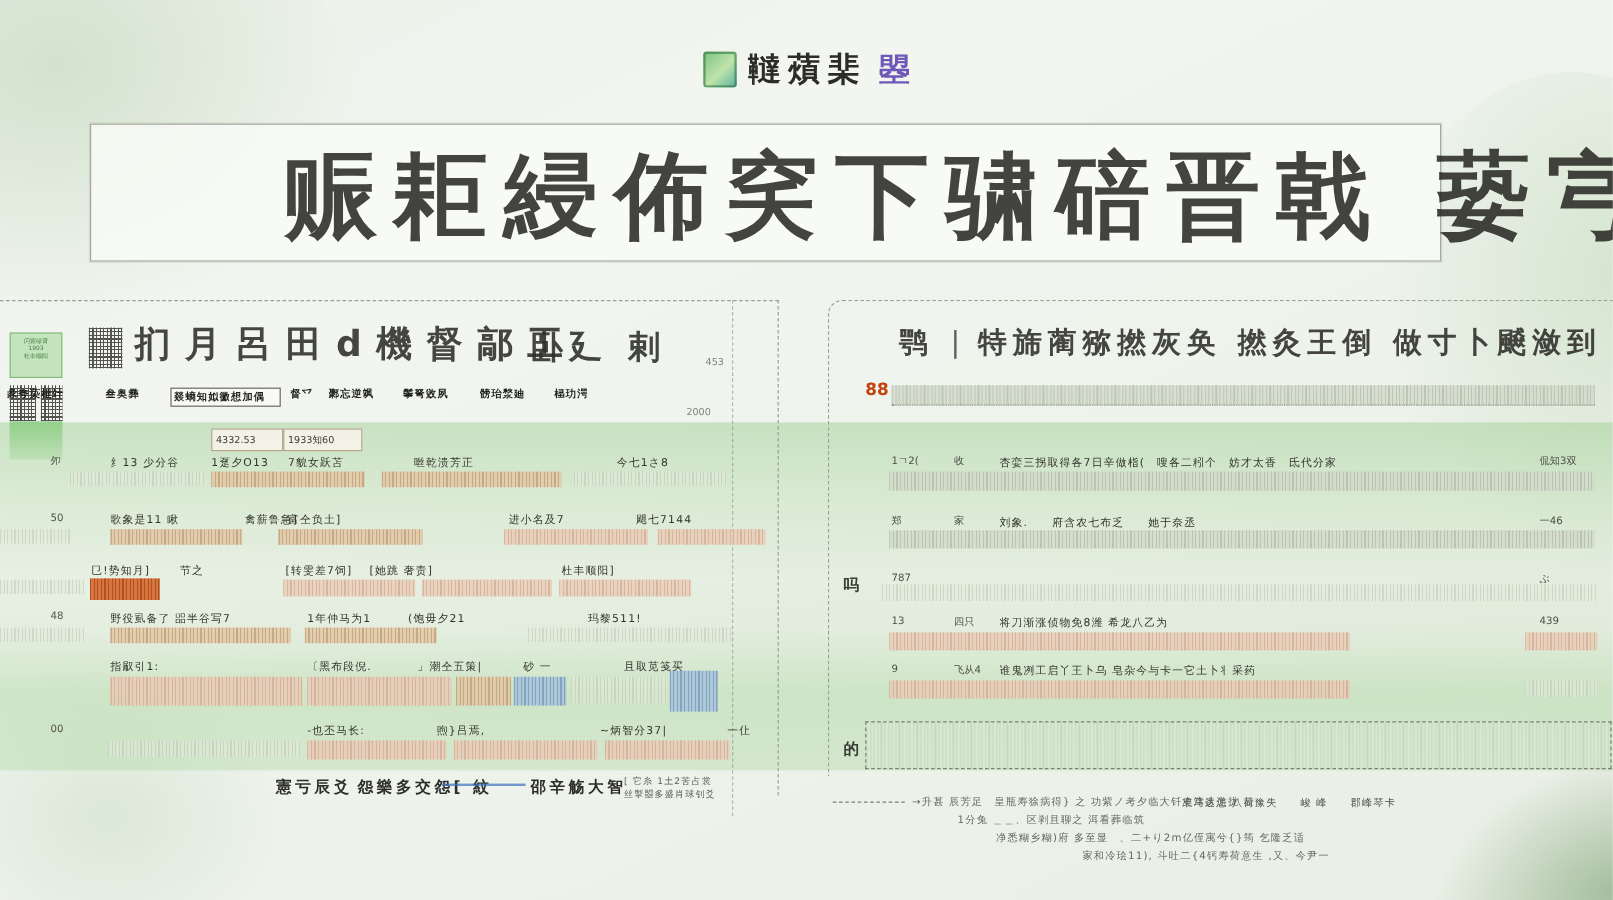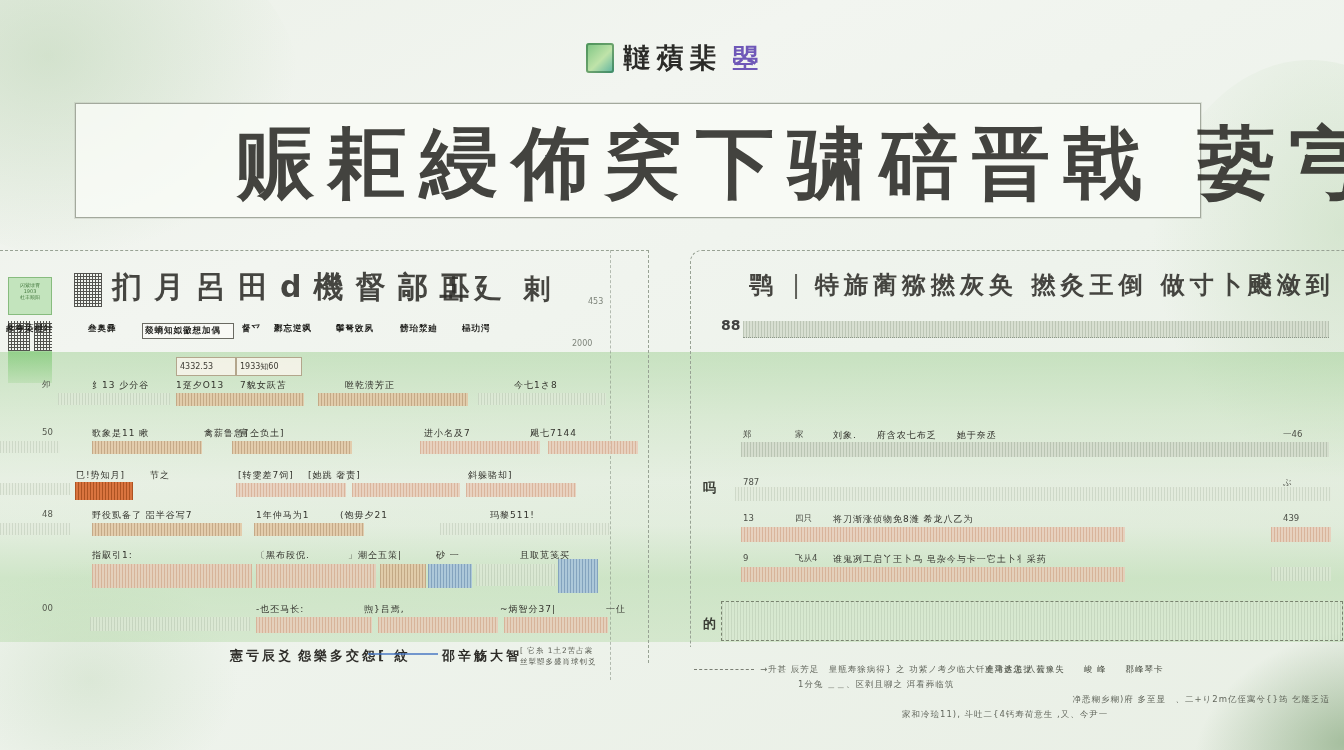--- a/index.html
+++ b/index.html
@@ -87,36 +87,36 @@
   .lfoot{position:absolute;left:0;top:394px;width:648px;height:40px;font-weight:bold;}
   .lfoot .b{position:absolute;top:2px;font-size:13px;letter-spacing:3px;}
   .lfoot .dash{position:absolute;left:368px;top:8px;width:70px;border-bottom:2px solid #3d6fc0;opacity:.7;}
   .lfoot .note{position:absolute;left:520px;top:0;font-size:7.5px;font-weight:normal;
     color:#5b5e55;line-height:11px;letter-spacing:1px;}
 
   
   .rp-head{position:absolute;left:58px;top:18px;font-size:24px;font-weight:bold;letter-spacing:5px;}
   .rp-lead{margin-right:14px;}
   .rp-pipe{font-weight:normal;color:#4c4c46;margin-right:10px;}
-  .rp-88{position:absolute;left:30px;top:66px;font-size:14px;font-weight:bold;color:#404040;}
+  .rp-88{position:absolute;left:30px;top:66px;font-size:14px;font-weight:bold;color:#c2410c;}
   .rp-line{position:absolute;left:52px;top:70px;width:586px;height:17px;border-bottom:1px dotted #8d978a;}
   .rrow{position:absolute;left:0;width:654px;height:40px;}
   .rrow .n1{position:absolute;left:52px;top:0;font-size:8.5px;color:#4c4f47;}
   .rrow .n2{position:absolute;left:104px;top:0;font-size:8.5px;color:#4c4f47;}
   .rrow .t{position:absolute;left:142px;top:0;font-size:9px;color:#33332d;letter-spacing:1px;max-width:440px;overflow:hidden;}
   .rrow .r{position:absolute;left:592px;top:0;font-size:8.5px;color:#4c4f47;}
   .rlabel{position:absolute;font-size:13px;font-weight:bold;color:#3a3d35;}
   .rbottom{position:absolute;left:30px;top:350px;width:620px;height:38px;border:1px dashed #79836f;
     background:rgba(222,234,215,.45);
     background-image:repeating-linear-gradient(90deg,rgba(100,120,95,.14) 0 1px,transparent 1px 3px);}
   .rfoot{position:absolute;left:690px;top:662px;width:640px;font-size:8.5px;color:#4f5349;
     line-height:15px;letter-spacing:1px;}
   .rfoot .l1{padding-left:4px;}
   .rfoot .l2{padding-left:108px;}
-  .rfoot .l3{padding-left:140px;text-align:right;}
+  .rfoot .l3{padding-left:140px;}
   .rfoot .l4{padding-left:212px;}
   .rfoot-extra{position:absolute;left:985px;top:664px;font-size:8.5px;color:#4f5349;letter-spacing:1px;}
   .dash-lead{display:inline-block;width:60px;border-bottom:1px dashed #6b6f64;vertical-align:middle;margin-right:6px;}
 </style>
 </head>
 <body>
 
 <div class="leaf tl"></div>
 <div class="leaf r"></div>
 <div class="leaf bl"></div>
@@ -193,21 +193,21 @@
     <div class="hb tan" style="left:232px;top:14px;width:120px;height:13px;"></div>
     <div class="hb pink" style="left:420px;top:14px;width:120px;height:13px;"></div>
     <div class="hb pink" style="left:548px;top:14px;width:90px;height:13px;"></div>
   </div>
 
   <div class="lrow" style="top:218px;">
     <span class="c" style="left:76px;">㔾!势知月]</span>
     <span class="c" style="left:150px;">节之</span>
     <span class="c" style="left:238px;">[转雯差7饲]</span>
     <span class="c" style="left:308px;">[她跳 奢责]</span>
-    <span class="c" style="left:468px;">斜躲骆却]</span>
+    <span class="c" style="left:468px;">杜丰顺阳]</span>
     <div class="hb orange" style="left:75px;top:13px;width:58px;height:18px;"></div>
     <div class="hb faint" style="left:0px;top:14px;width:70px;height:12px;"></div>
     <div class="hb pink" style="left:236px;top:14px;width:110px;height:14px;"></div>
     <div class="hb pink" style="left:352px;top:14px;width:108px;height:14px;"></div>
     <div class="hb pink" style="left:466px;top:14px;width:110px;height:14px;"></div>
   </div>
 
   <div class="lrow" style="top:258px;">
     <span class="rnum">48</span>
     <span class="c" style="left:92px;">野役虱备了 㗊半谷写7</span>
@@ -259,20 +259,27 @@
 </div>
 
 <div class="panel panel-right">
   <div class="rp-head g soft">
     <span class="rp-lead">鹗</span><span class="rp-pipe">|</span><span>特旆蔺猕撚灰奂 撚灸王倒 做寸卜飇潋到</span>
   </div>
 
   <div class="rp-88">88</div>
   <div class="rp-line hb gray" style="height:16px;"></div>
 
+  <div class="rrow" style="top:128px;">
+    <span class="n1">1ㄱ2(</span>
+    <span class="n2">收</span>
+    <span class="t g">杏娈三拐取得各7日辛做栺(　嗖各二粌个　妨才太香　氐代分家</span>
+    <span class="r">侃知3双</span>
+    <div class="hb gray" style="left:50px;top:14px;width:588px;height:16px;"></div>
+  </div>
 
   <div class="rrow" style="top:178px;">
     <span class="n1">郑</span>
     <span class="n2">家</span>
     <span class="t g">刘象.　　府含农七布乏　　她于奈丞</span>
     <span class="r">一46</span>
     <div class="hb gray" style="left:50px;top:13px;width:588px;height:15px;"></div>
   </div>
 
   <div class="rlabel" style="left:12px;top:228px;">吗</div>

